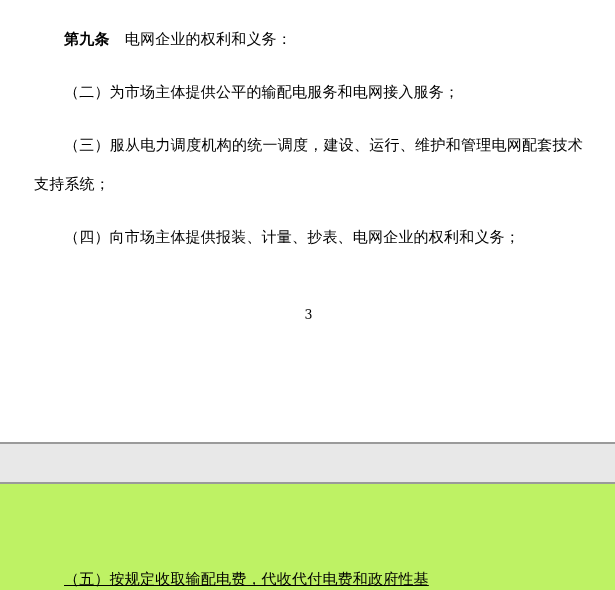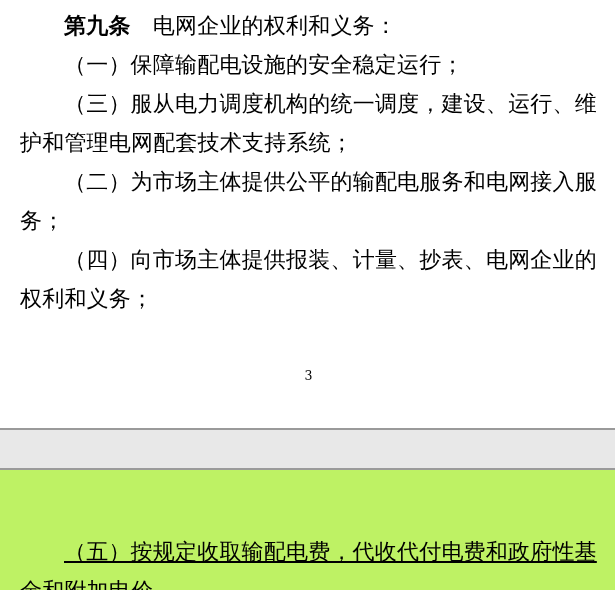--- a/index.html
+++ b/index.html
@@ -18,26 +18,26 @@
   .page {
     position: relative;
     width: 615px;
     height: 590px;
     background: #ffffff;
   }
   .page-body {
     padding: 0 18px 0 20px;
   }
   .para {
-    font-size: 22px;
+    font-size: 15px;
     line-height: 39px;
     text-align: justify;
     text-justify: inter-ideograph;
     letter-spacing: 0.2px;
-    margin: 0;
+    margin: 14px;
     white-space: pre-wrap;
   }
   .para.first {
     padding-top: 6px;
   }
   .indent {
     text-indent: 2em;
   }
   .bold-lead {
     font-weight: bold;
@@ -93,25 +93,24 @@
 </style>
 </head>
 <body>
 
 <div class="page">
 
   <div class="page-body">
 
     <p class="para first indent"><span class="bold-lead">第九条</span><span>　电网企业的权利和义务：</span></p>
 
-    <p class="para indent">（一）保障输配电设施的安全稳定运行；</p>
+
+    <p class="para indent">（二）为市场主体提供公平的输配电服务和电网接入服务；</p>
 
     <p class="para indent">（三）服从电力调度机构的统一调度，建设、运行、维护和管理电网配套技术支持系统；</p>
-
-    <p class="para indent">（二）为市场主体提供公平的输配电服务和电网接入服务；</p>
 
     <p class="para indent">（四）向市场主体提供报装、计量、抄表、电网企业的权利和义务；</p>
 
     <div class="page-number">3</div>
 
   </div>
 
   <div class="page-gap" style="top: 428px;">
     <div class="gap-line-top"></div>
     <div class="gap-fill"></div>

